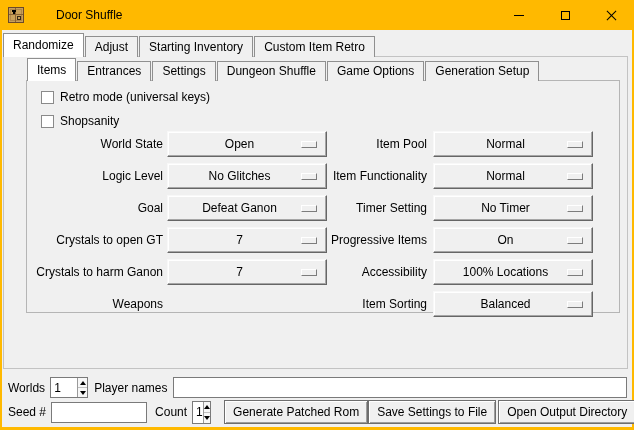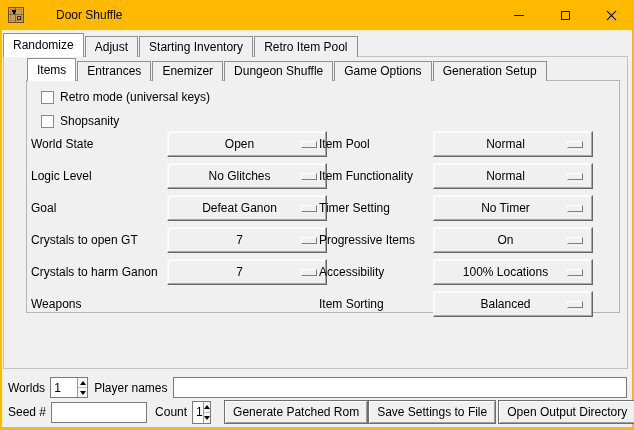--- a/index.html
+++ b/index.html
@@ -61,21 +61,21 @@
   .checkbox {
     width:13px; height:13px; background:#ffffff; border:1px solid #8a8a8a; display:inline-block;
   }
   .check-label { margin-left:6px; font-size:12px; color:#000; }
 
   
   .opt-col { position:absolute; top:50px; display:flex; flex-direction:column; }
   .opt-col.left  { left:4px; }
   .opt-col.right { left:292px; }
   .opt-row { display:flex; align-items:center; height:26px; margin-bottom:6px; }
-  .opt-label { font-size:12px; color:#000; text-align:left; white-space:nowrap; }
+  .opt-label { font-size:12px; color:#000; text-align:right; white-space:nowrap; }
   .opt-col.left  .opt-label { width:132px; margin-right:4px; }
   .opt-col.right .opt-label { width:108px; margin-right:6px; }
   .dropdown {
     width:160px; height:26px; background:#f0f0f0; display:flex; align-items:center;
     border-top:1px solid #f8f8f8; border-left:1px solid #f8f8f8;
     border-right:1px solid #666666; border-bottom:1px solid #666666;
     box-shadow: inset -1px -1px 0 #a6a6a6, inset 1px 1px 0 #ffffff;
     cursor:default;
   }
   .dropdown .val { flex:1; text-align:center; font-size:12px; color:#000; padding-left:10px; }
@@ -154,21 +154,21 @@
   </div>
 
   <div class="body-bg"></div>
 
   <div class="outer-pane"></div>
 
   <div class="tabs tabs-main">
     <div class="tab selected">Randomize</div>
     <div class="tab">Adjust</div>
     <div class="tab">Starting Inventory</div>
-    <div class="tab">Retro Item Pool</div>
+    <div class="tab">Custom Item Retro</div>
   </div>
 
   <div class="inner-pane">
 
     <div class="check-row" style="top:8px;">
       <span class="checkbox"></span>
       <span class="check-label">Retro mode (universal keys)</span>
     </div>
     <div class="check-row" style="top:32px;">
       <span class="checkbox"></span>
@@ -258,21 +258,21 @@
           <span class="val">Balanced</span>
           <span class="dd-indicator"></span>
         </div>
       </div>
     </div>
   </div>
 
   <div class="tabs tabs-sub">
     <div class="tab selected">Items</div>
     <div class="tab">Entrances</div>
-    <div class="tab">Enemizer</div>
+    <div class="tab">Settings</div>
     <div class="tab">Dungeon Shuffle</div>
     <div class="tab">Game Options</div>
     <div class="tab">Generation Setup</div>
   </div>
 
   <div class="bottom-row row-worlds">
     <span class="fld-label">Worlds</span>
     <div class="spin spin-worlds">
       <input value="1" style="">
       <div class="arrows">

